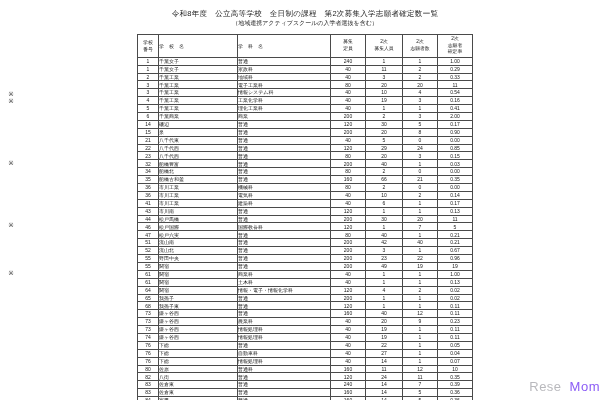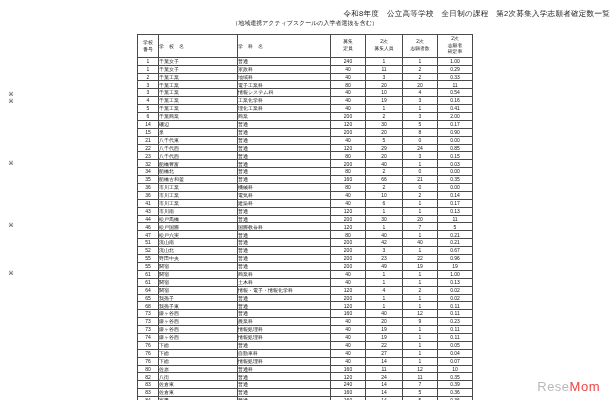--- a/index.html
+++ b/index.html
@@ -1,36 +1,36 @@
 <!DOCTYPE html>
 <html><head>
 <meta charset="utf-8">
 <style>
   html,body{margin:0;padding:0;background:#ffffff;}
   body{width:610px;height:400px;font-family:"Liberation Sans",sans-serif;color:#1a1a1a;overflow:hidden;}
   .page{position:relative;width:610px;height:400px;}
   .title-block{text-align:center;padding-top:8px;}
-  .title-line{font-size:7.5px;letter-spacing:.3px;line-height:11px;white-space:nowrap;text-align:right;}
+  .title-line{font-size:7.5px;letter-spacing:.3px;line-height:11px;white-space:nowrap;}
   .title-sub{font-size:6px;line-height:9px;}
   table{border-collapse:collapse;margin:6px auto 0 auto;table-layout:fixed;}
   th,td{border:0.5px solid #4a4a4a;font-size:5px;line-height:6.6px;padding:0;height:6.9px;}
   th{font-weight:normal;background:#fff;font-size:5px;}
   .c-no{width:20px;text-align:center;}
   .c-school{width:78px;text-align:left;padding-left:2px;}
   .c-course{width:92px;text-align:left;padding-left:2px;}
   .c-num{width:34px;text-align:center;}
   .c-num2{width:36px;text-align:center;}
   .c-num3{width:34px;text-align:center;}
   .hdr th{height:auto;padding:1px 0;}
   .hdr-tall{height:26px;}
   .leftmarks{position:absolute;left:4px;top:0;width:14px;}
   .leftmarks div{font-size:6px;line-height:6.9px;height:6.9px;text-align:center;color:#222;}
   .wrap{position:relative;}
   .footer{position:absolute;right:10px;bottom:6px;font-size:13px;color:#b9b9bd;font-family:"Liberation Sans",sans-serif;letter-spacing:.5px;}
-  .footer .r{color:#ef4444;}
+  .footer .r{color:#8b5cf6;margin-left:8px;}
   .num-cell{text-align:center;}
   .vhdr{font-size:4.8px;}
 </style>
 </head>
 <body>
 
 <div class="page">
 
   <div class="title-block">
     <div class="title-line">令和8年度　公立高等学校　全日制の課程　第2次募集入学志願者確定数一覧</div>

